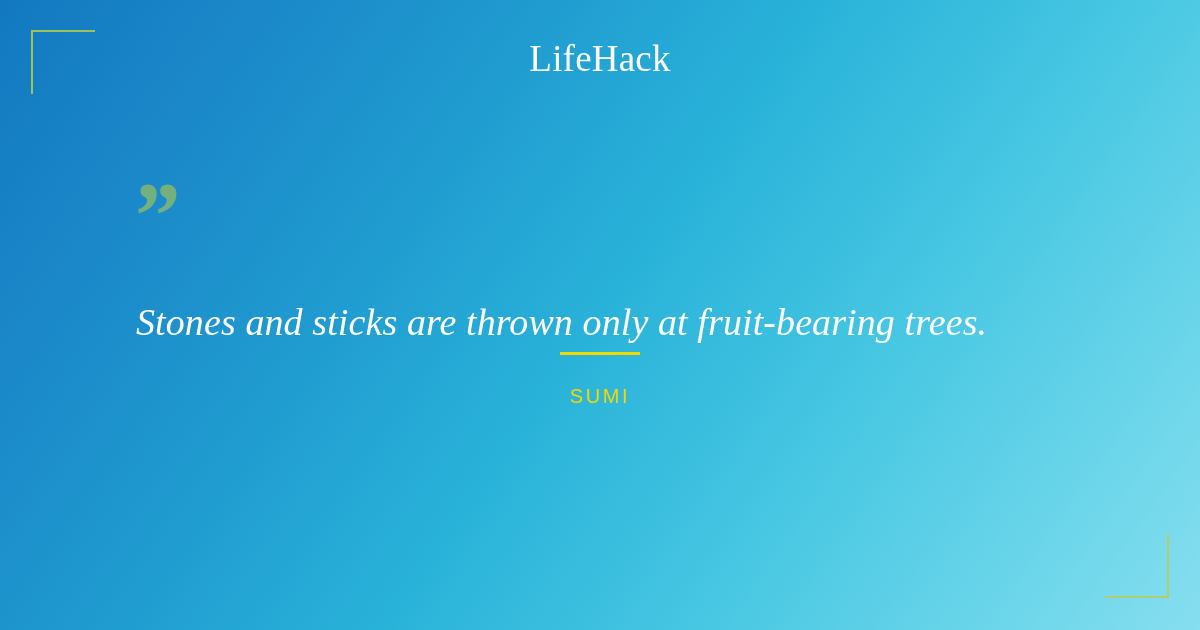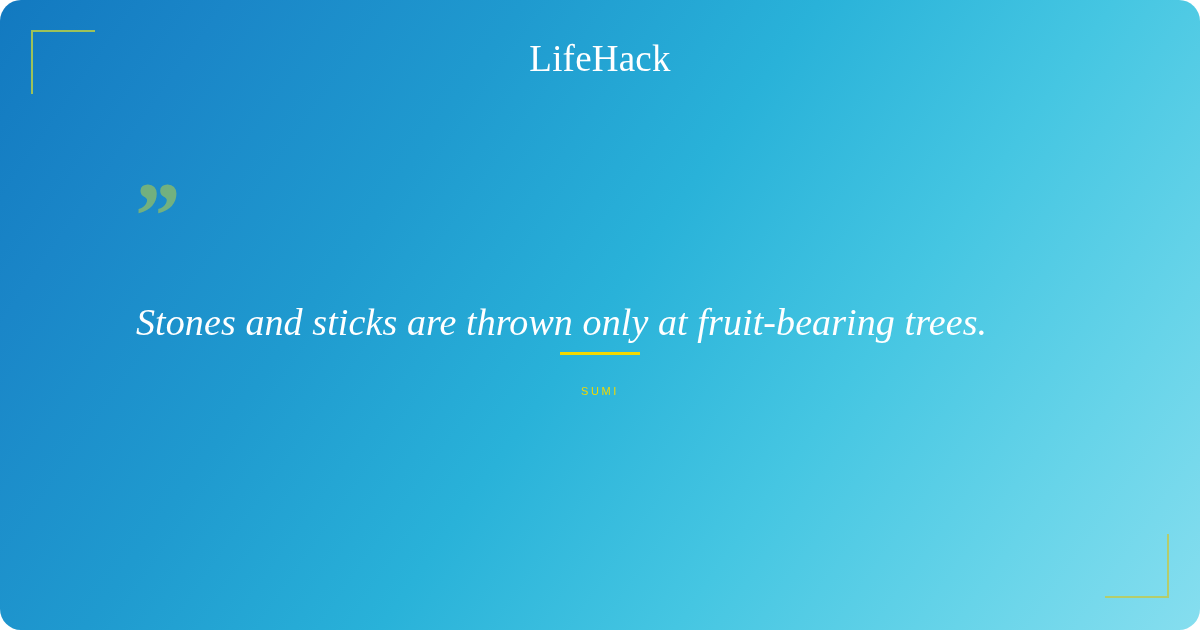--- a/index.html
+++ b/index.html
@@ -20,21 +20,20 @@
     background:
       linear-gradient(125deg,
         #1279c0 0%,
         #1a86c8 14%,
         #1f9acf 32%,
         #29b2d9 50%,
         #45c6e2 68%,
         #67d4e9 85%,
         #86deef 100%);
     overflow: hidden;
-    border-radius: 21px;
   }
 
   
   .corner {
     position: absolute;
     width: 62px;
     height: 62px;
     opacity: 0.92;
   }
   .corner-tl {
@@ -105,21 +104,21 @@
     text-align: center;
   }
   .divider {
     width: 80px;
     height: 3px;
     background: #f3d900;
     margin: 0 auto 30px auto;
   }
   .author {
     font-family: "Liberation Sans", sans-serif;
-    font-size: 11px;
+    font-size: 20px;
     font-weight: 500;
     color: #f3d900;
     letter-spacing: 2.6px;
   }
 </style>
 </head>
 <body>
 
 <div class="card">
 

